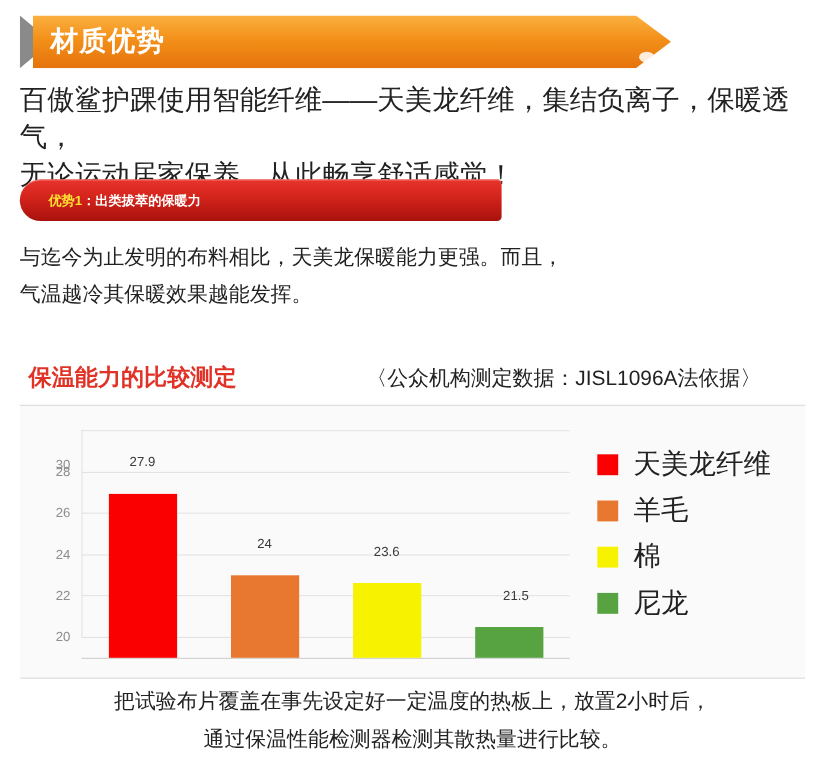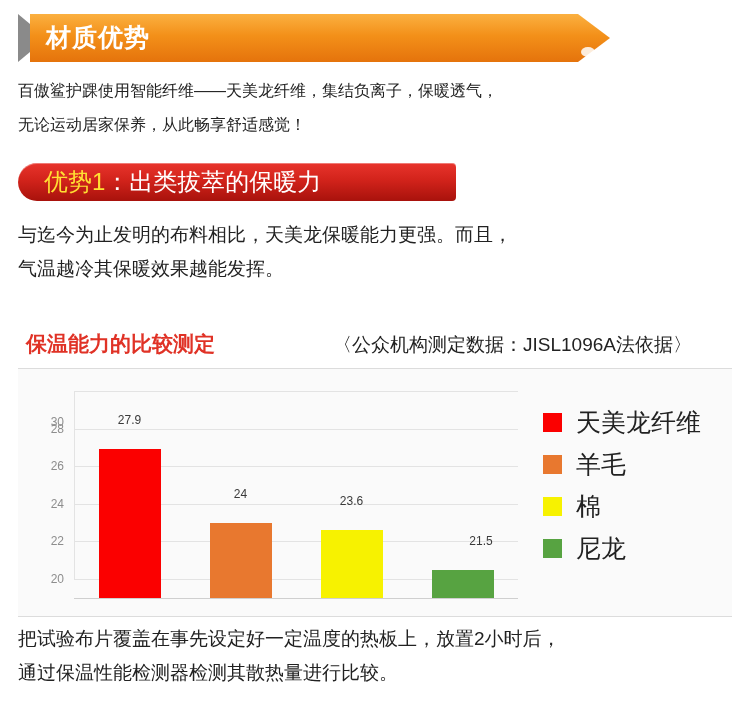--- a/index.html
+++ b/index.html
@@ -41,21 +41,21 @@
     letter-spacing: 1px;
     line-height: 30px;
   }
 
   
   .intro {
     position: absolute;
     left: 18px;
     top: 74px;
     width: 714px;
-    font-size: 16px;
+    font-size: 25px;
     line-height: 34px;
     color: #222222;
   }
 
   
   .pill-wrap {
     position: absolute;
     left: 18px;
     top: 163px;
     width: 438px;
@@ -68,22 +68,22 @@
     width: 438px;
     height: 38px;
     border-radius: 19px 4px 4px 19px;
     background: linear-gradient(to bottom, #e8342c 0%, #d2231b 45%, #a8120c 100%);
     box-shadow: inset 0 1px 0 rgba(255,255,255,0.35);
   }
   .pill-text {
     position: absolute;
     left: 26px;
     top: 6px;
-    font-size: 24px;
-    font-weight: normal;
+    font-size: 12px;
+    font-weight: bold;
     color: #ffffff;
     line-height: 26px;
   }
   .pill-text .num { color: #ffe033; }
 
   
   .body-text {
     position: absolute;
     left: 18px;
     top: 218px;
@@ -206,21 +206,21 @@
     color: #222222;
     line-height: 30px;
   }
 
   
   .caption {
     position: absolute;
     left: 18px;
     top: 622px;
     width: 714px;
-    text-align: left;
+    text-align: center;
     font-size: 19px;
     line-height: 34px;
     color: #222222;
   }
 </style>
 </head>
 <body>
 
 <div class="page">
 
@@ -278,21 +278,21 @@
         <div class="axis-label" style="left: 0px; top: 31.6px;">28</div>
         <div class="gridline" style="top: 0px;"></div>
         <div class="axis-label" style="left: 0px; top: -6px; margin-top: 31px;">30</div>
         <div class="bar" style="left: 60.5px; width: 62px; height: 148.52px; background: rgb(251, 0, 0);"></div>
         <div class="bar-val" style="left: 61.5px; width: 60px; top: 22.48px;">27.9</div>
         <div class="bar" style="left: 171.5px; width: 62px; height: 75.2px; background: rgb(232, 120, 47);"></div>
         <div class="bar-val" style="left: 172.5px; width: 60px; top: 95.8px;">24</div>
         <div class="bar" style="left: 282.5px; width: 62px; height: 67.68px; background: rgb(247, 242, 0);"></div>
         <div class="bar-val" style="left: 283.5px; width: 60px; top: 103.32px;">23.6</div>
         <div class="bar" style="left: 393.5px; width: 62px; height: 28.2px; background: rgb(87, 163, 65);"></div>
-        <div class="bar-val" style="left: 413px; width: 60px; top: 142.8px;">21.5</div>
+        <div class="bar-val" style="left: 401px; width: 60px; top: 142.8px;">21.5</div>
       </div>
     <div class="legend" id="legend">
         <div class="legend-item">
           <span class="legend-swatch" style="background: rgb(251, 0, 0);"></span>
           <span class="legend-label">天美龙纤维</span>
         </div>
         <div class="legend-item">
           <span class="legend-swatch" style="background: rgb(232, 120, 47);"></span>
           <span class="legend-label">羊毛</span>
         </div>

